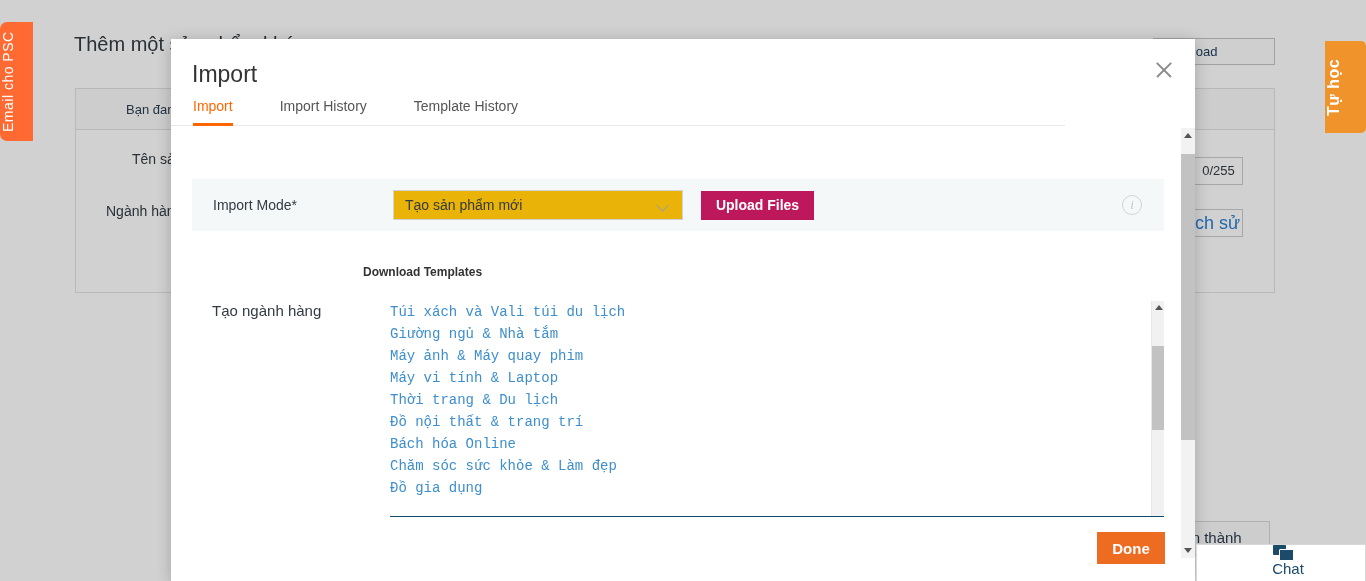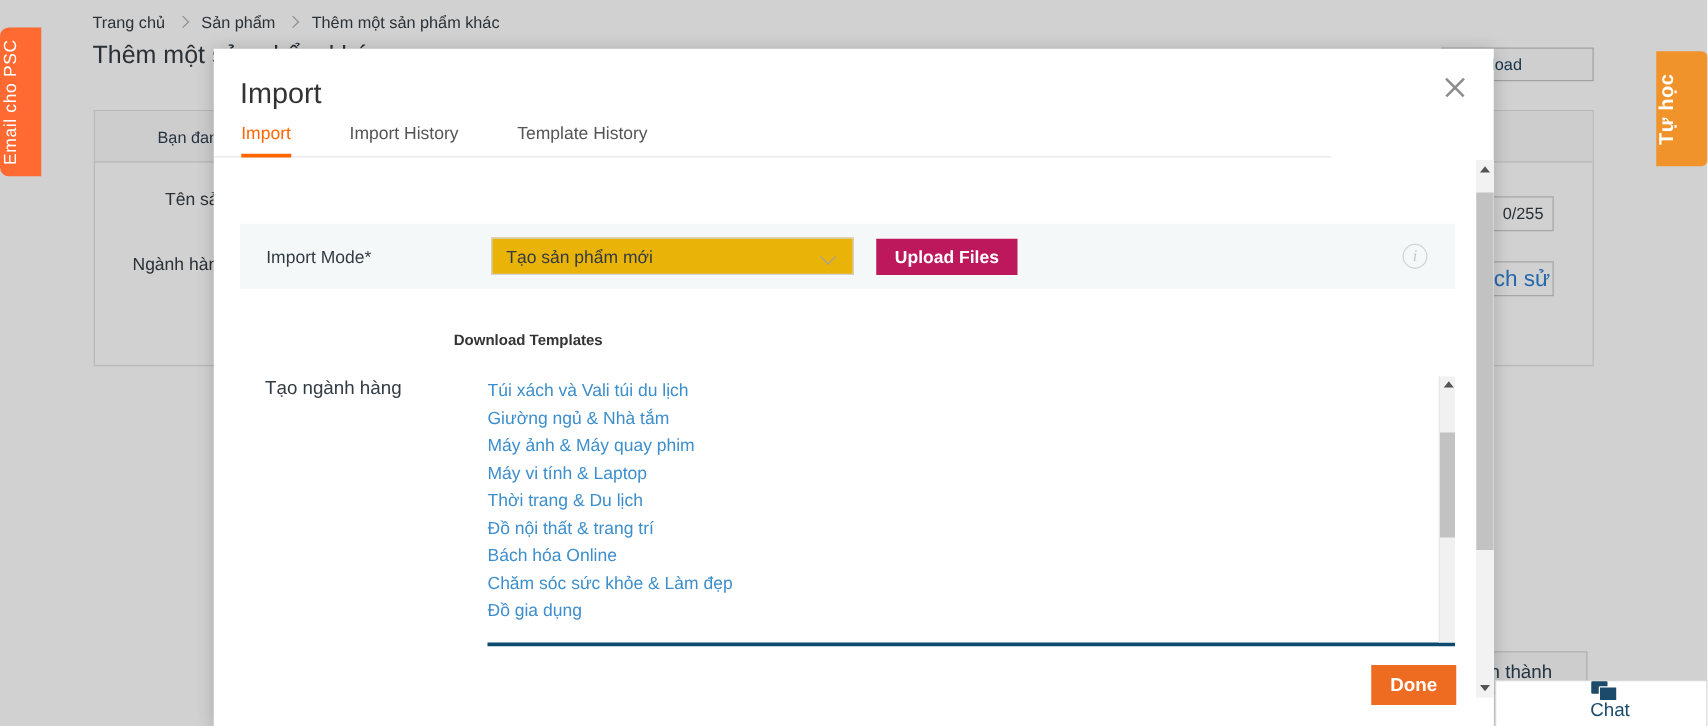--- a/index.html
+++ b/index.html
@@ -361,21 +361,22 @@
     font-size: 15px;
     color: #333b42;
     padding-left: 20px;
     padding-top: 1px;
   }
   .tmpl-list-wrap {
     position: relative;
     flex: 1;
     height: 216px;
     overflow: hidden;
-    border-bottom: 3px solid #0c4a6e;
+    border-bottom: 1px solid #0c4a6e;
+    font-family: Liberation Mono, monospace;
   }
   .tmpl-list {
     position: relative;
   }
   .tmpl-link {
     display: block;
     font-size: 14px;
     color: #3d8ecc;
     line-height: 22px;
     text-decoration: none;
@@ -455,27 +456,20 @@
     align-items: center;
     justify-content: center;
     cursor: pointer;
   }
 </style>
 </head>
 <body>
 
 <div id="bg-page">
 
-  <div class="breadcrumb">
-    <span class="crumb">Trang chủ</span>
-    <span class="chev"></span>
-    <span class="crumb">Sản phẩm</span>
-    <span class="chev"></span>
-    <span class="crumb">Thêm một sản phẩm khác</span>
-  </div>
 
   <div class="page-title">Thêm một sản phẩm khác</div>
 
   <div class="batch-upload-btn">ch Upload</div>
 
   <div class="bg-card">
     <div class="bg-card-head">Bạn đang bạ</div>
     <div class="bg-row bg-row1">
       <div class="bg-row-label">Tên sản ph</div>
     </div>

